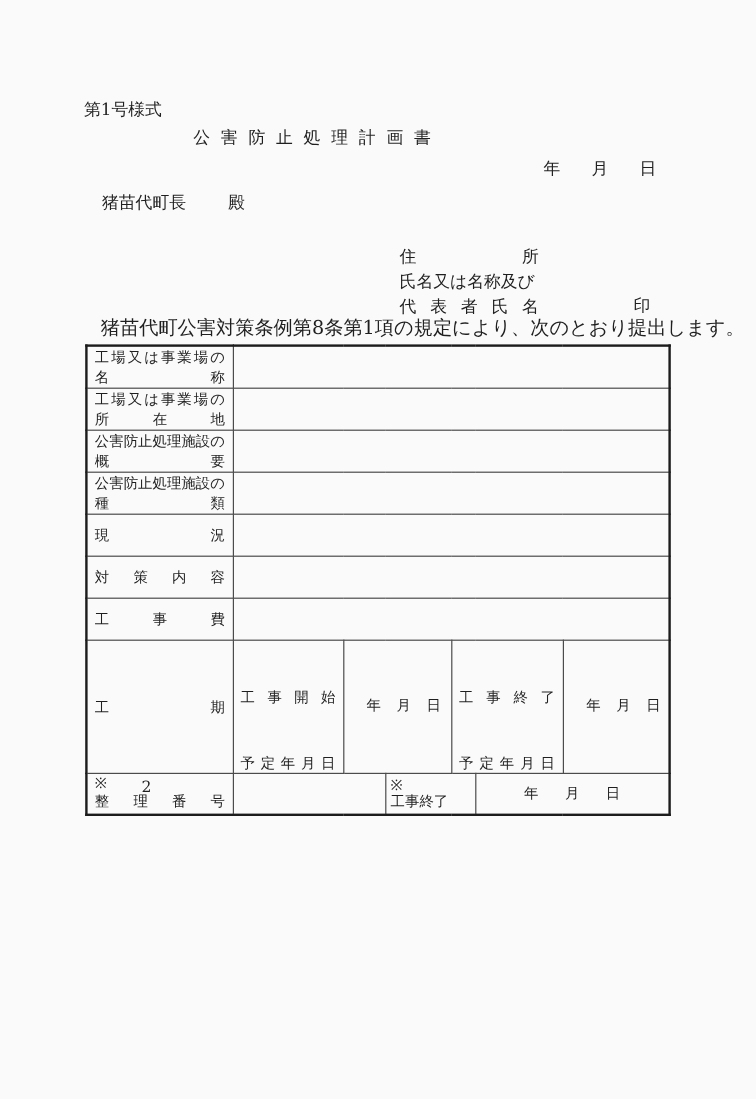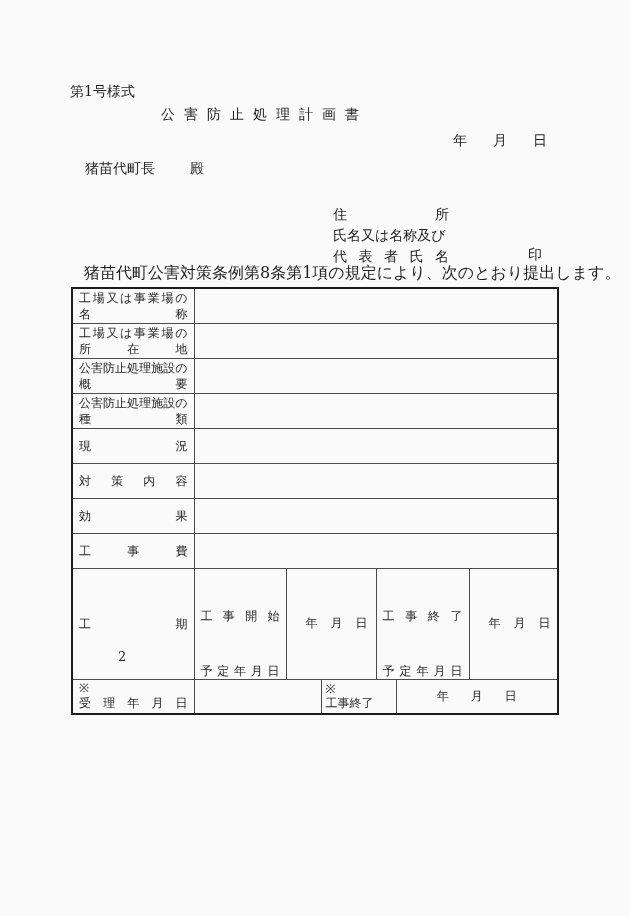--- a/index.html
+++ b/index.html
@@ -139,26 +139,20 @@
       <td class="val" colspan="6"></td>
     </tr>
     <tr>
       <td class="lbl">
         <span class="jline">対策内容</span>
       </td>
       <td class="val" colspan="6"></td>
     </tr>
     <tr>
       <td class="lbl">
-        <span class="jline">効果</span>
-      </td>
-      <td class="val" colspan="6"></td>
-    </tr>
-    <tr>
-      <td class="lbl">
         <span class="jline">工事費</span>
       </td>
       <td class="val" colspan="6"></td>
     </tr>
     <tr>
       <td class="lbl">
         <span class="jline">工期</span>
       </td>
       <td class="sublbl">
         <span class="jline">工事開始</span>
@@ -167,21 +161,21 @@
       <td class="datecell" colspan="2">年月日</td>
       <td class="sublbl" colspan="2">
         <span class="jline">工事終了</span>
         <span class="jline">予定年月日</span>
       </td>
       <td class="datecell">年月日</td>
     </tr>
     <tr>
       <td class="lbl">
         <span class="mark-line">※</span>
-        <span class="jline">受理年月日</span>
+        <span class="jline">整理番号</span>
       </td>
       <td class="val" colspan="2"></td>
       <td class="sublbl-left" colspan="2">
         <div>※</div>
         <div>工事終了</div>
       </td>
       <td class="datecell-wide" colspan="2">年月日</td>
     </tr>
   </tbody>
 </table>

